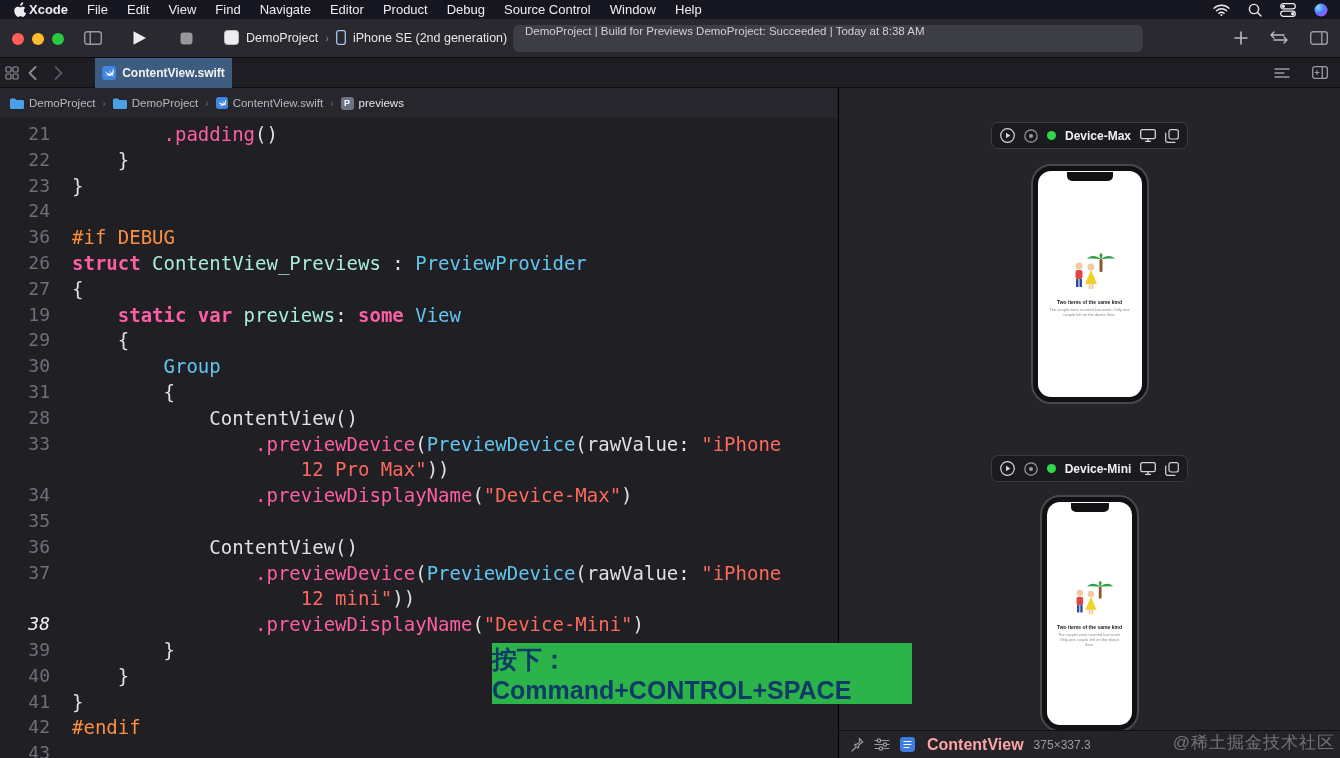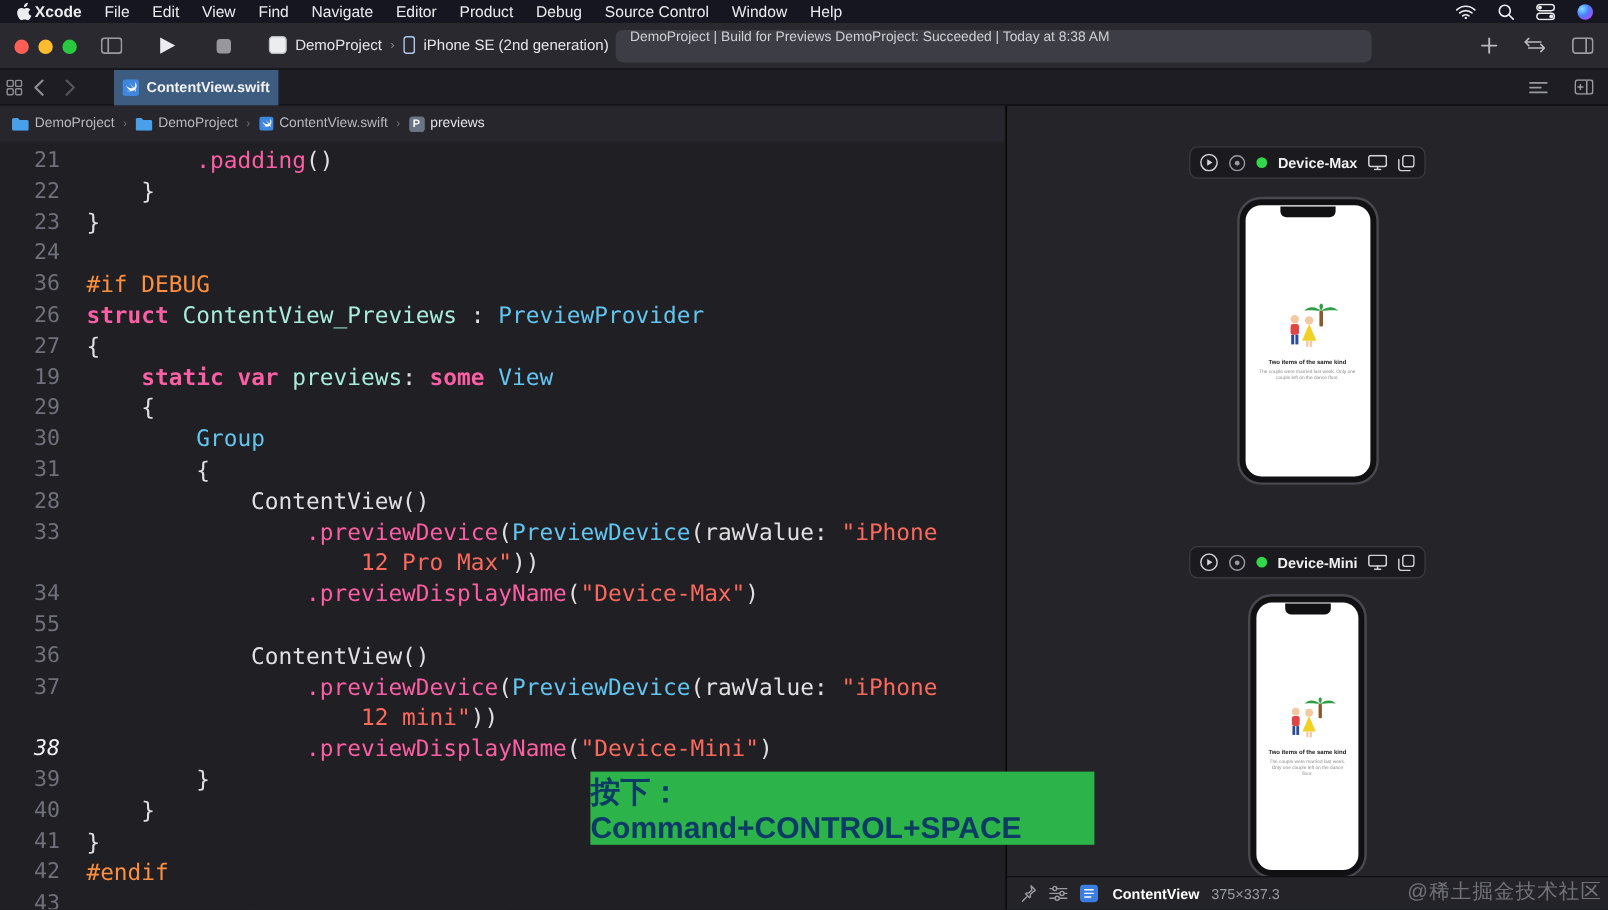--- a/index.html
+++ b/index.html
@@ -63,21 +63,21 @@
   .phone{position:relative;margin-top:15px;background:#111114;border:2px solid #48484e;border-radius:20px;padding:5px;}
   .phone-max{width:118px;height:240px;}
   .phone-mini{width:99px;height:237px;margin-top:13px;}
   .screen{width:100%;height:100%;background:#ffffff;border-radius:13px;overflow:hidden;display:flex;flex-direction:column;align-items:center;justify-content:center;text-align:center;}
   .notch{position:absolute;top:6px;left:50%;transform:translateX(-50%);width:46px;height:9px;background:#111114;border-radius:0 0 5px 5px;z-index:2;}
   .phone-mini .notch{width:38px;}
   .cap-title{font-size:5px;font-weight:bold;color:#1a1a1a;margin-top:5px;line-height:6px;max-width:85%;}
   .cap-body{font-size:4px;color:#8a8a8a;margin-top:2px;line-height:5px;max-width:78%;}
 
   .canvas-bottombar{position:absolute;left:0;right:0;bottom:0;height:28px;background:#232328;border-top:1px solid #0e0e12;display:flex;align-items:center;gap:10px;padding:0 12px;}
-  .cb-file{font-size:12px;font-weight:bold;color:#ffffff;margin-left:2px;white-space:nowrap;}
+  .cb-file{font-size:16px;font-weight:bold;color:#fca5a5;margin-left:2px;white-space:nowrap;}
   .cb-dims{font-size:12px;color:#9a9aa2;white-space:nowrap;}
 
   
   .shortcut-overlay{position:absolute;left:492px;top:643px;width:420px;height:61px;display:flex;align-items:center;justify-content:center;font-size:25px;font-weight:bold;color:#0d3b66;z-index:10;background:#2cb34a;}
   .watermark{position:absolute;right:5px;bottom:4px;font-size:17px;color:rgba(222,222,230,.42);z-index:11;letter-spacing:1px;white-space:nowrap;}
 </style>
 </head>
 <body>
 
 <div class="menubar">
@@ -330,21 +330,21 @@
       </div>
       <div class="crow">
         <span class="lnum"></span>
         <span class="lsrc"><span class="tk-p">                    </span><span class="tk-s">12 Pro Max"</span><span class="tk-p">))</span></span>
       </div>
       <div class="crow">
         <span class="lnum">34</span>
         <span class="lsrc"><span class="tk-p">                </span><span class="tk-m">.previewDisplayName</span><span class="tk-p">(</span><span class="tk-s">"Device-Max"</span><span class="tk-p">)</span></span>
       </div>
       <div class="crow">
-        <span class="lnum">55</span>
+        <span class="lnum">35</span>
         <span class="lsrc"></span>
       </div>
       <div class="crow">
         <span class="lnum">36</span>
         <span class="lsrc"><span class="tk-p">            ContentView()</span></span>
       </div>
       <div class="crow">
         <span class="lnum">37</span>
         <span class="lsrc"><span class="tk-p">                </span><span class="tk-m">.previewDevice</span><span class="tk-p">(</span><span class="tk-t">PreviewDevice</span><span class="tk-p">(rawValue: </span><span class="tk-s">"iPhone</span></span>
       </div>

